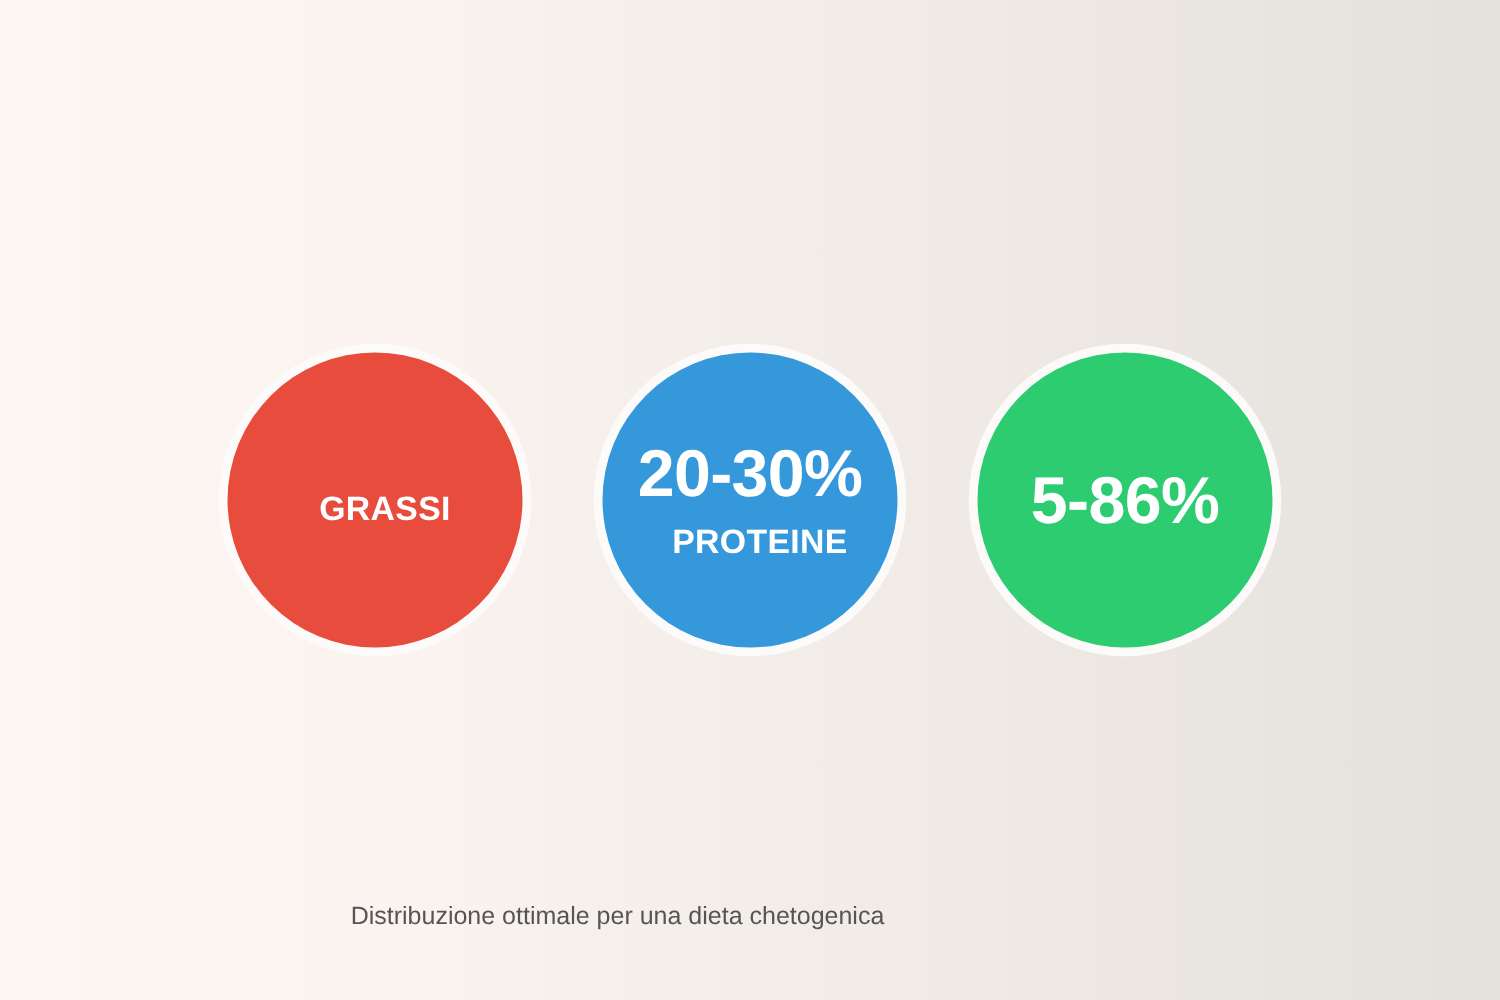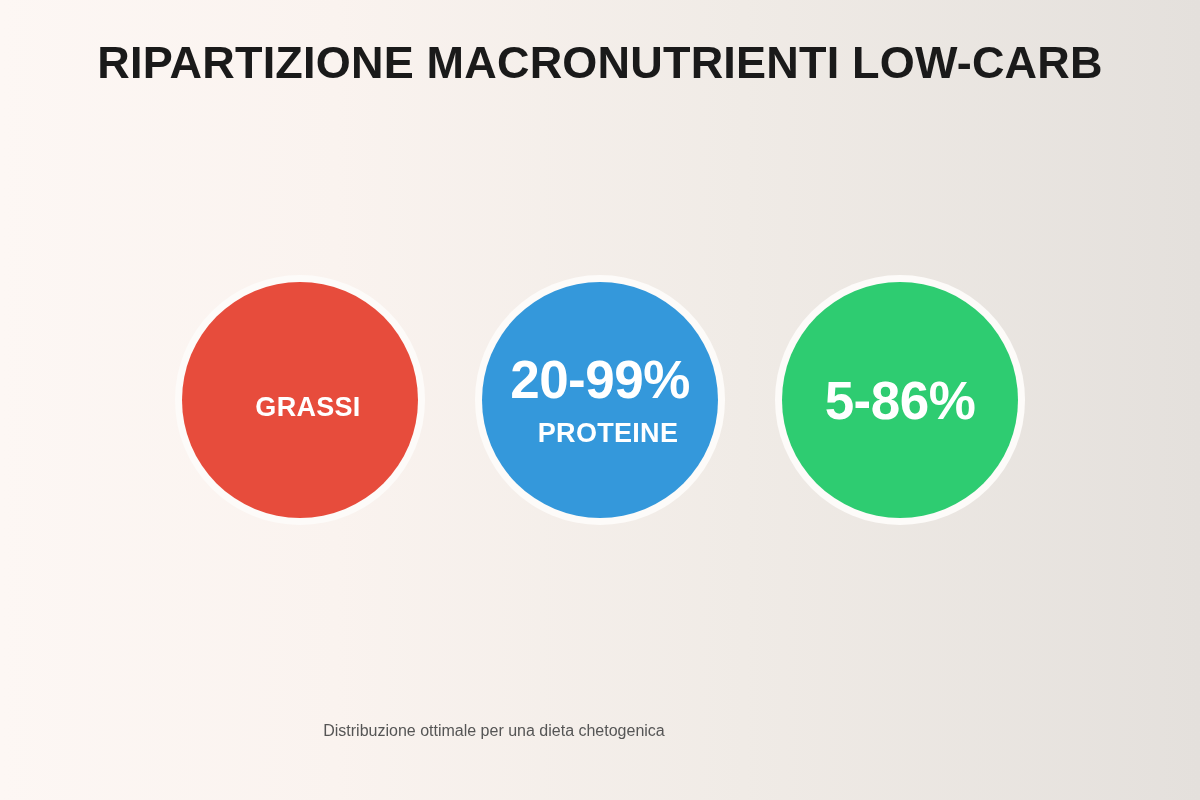--- a/index.html
+++ b/index.html
@@ -95,44 +95,43 @@
     margin-left: 16px;
   }
 
   
   #caption {
     position: absolute;
     top: 722px;
     left: 0;
     width: 988px;
     text-align: center;
-    font-size: 16px;
+    font-size: 20px;
     font-weight: normal;
     color: #555555;
     white-space: nowrap;
   }
 </style>
 </head>
 <body>
 
 <div id="infographic">
 
-  <div id="page-title">RIPARTIZIONE MACRONUTRIENTI LOW-CARB</div>
 
   <div id="circle-row">
 
     <div class="macro-circle pos-0" style="background-color: rgb(231, 76, 60);">
       <div class="macro-text">
         <div class="macro-label">GRASSI</div>
       </div>
     </div>
 
     <div class="macro-circle pos-1" style="background-color: rgb(52, 152, 219);">
       <div class="macro-text">
-        <div class="macro-value">20-99%</div>
+        <div class="macro-value">20-30%</div>
         <div class="macro-label">PROTEINE</div>
       </div>
     </div>
 
     <div class="macro-circle pos-2" style="background-color: rgb(46, 204, 113);">
       <div class="macro-text">
         <div class="macro-value">5-86%</div>
       </div>
     </div>
 

